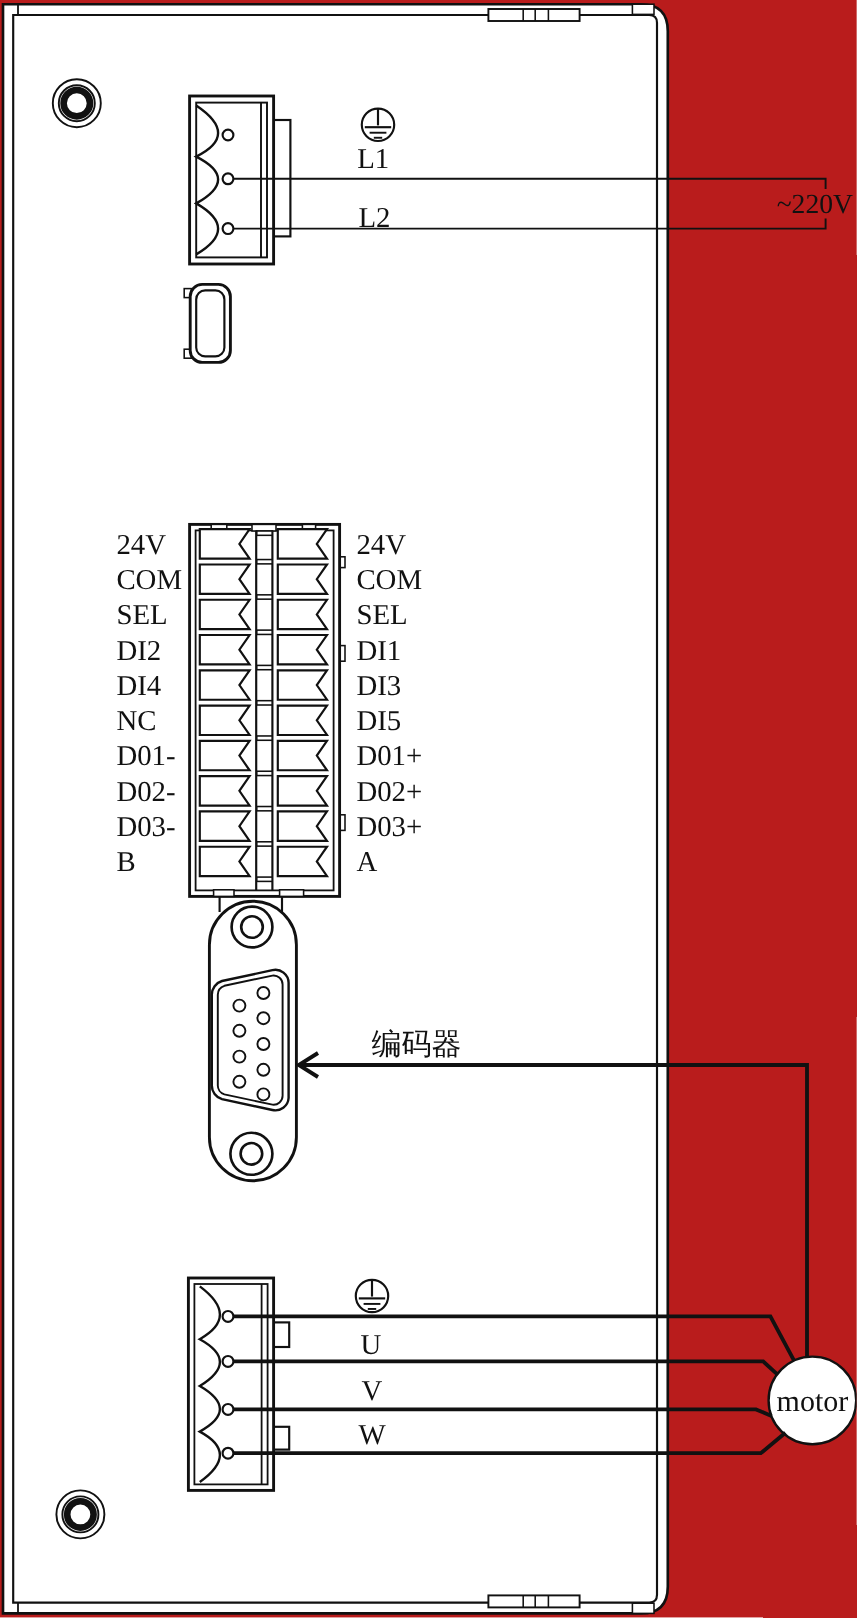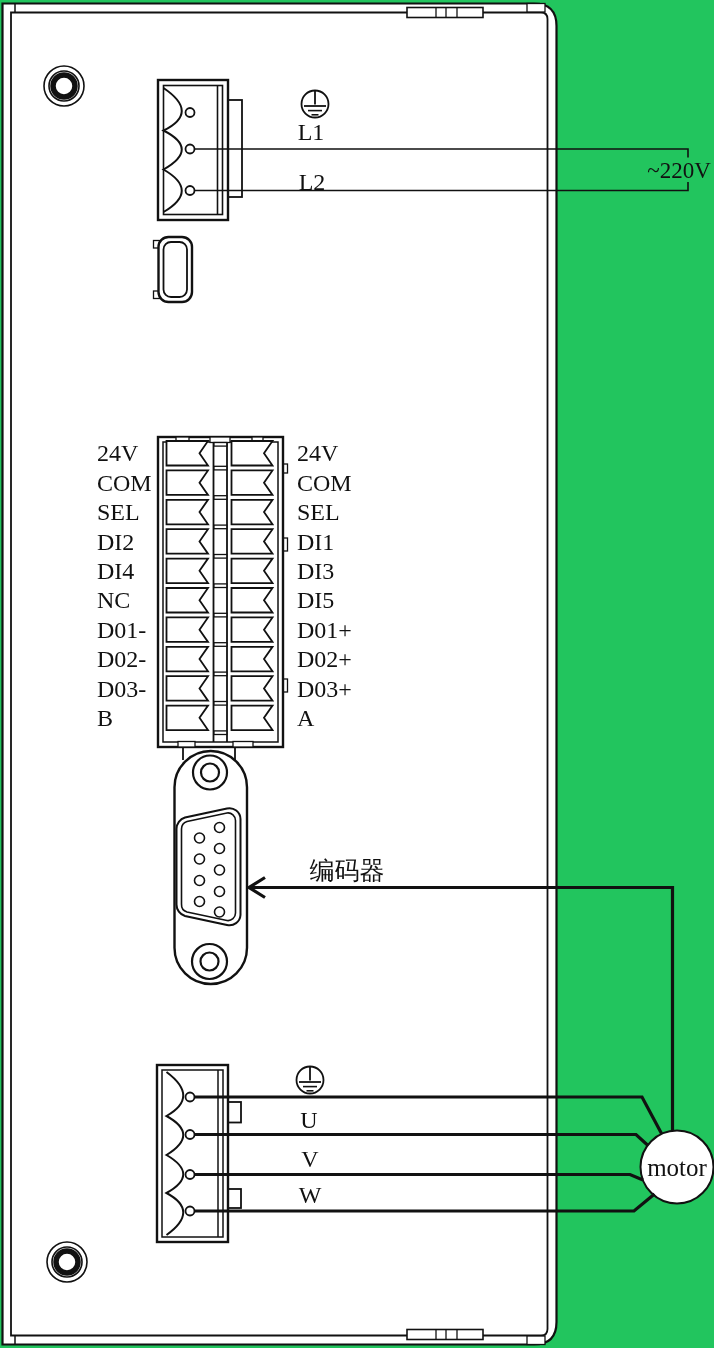--- a/index.html
+++ b/index.html
@@ -1,16 +1,16 @@
 <!DOCTYPE html>
 <html><head>
 <meta charset="utf-8">
 <style>
   html,body{margin:0;padding:0;background:#fff;}
-  .stage{position:relative;width:714px;height:1348px;background:#22c55e;overflow:hidden;}
+  .stage{position:relative;width:714px;height:1348px;background:#b91c1c;overflow:hidden;}
   svg{position:absolute;left:0;top:0;}
   .ln{fill:none;stroke:#111;}
   .fw{fill:#fff;stroke:#111;}
   .w24{stroke-width:2.4;} .w22{stroke-width:2.2;} .w2{stroke-width:2;}
   .w18{stroke-width:1.8;} .w16{stroke-width:1.6;} .w15{stroke-width:1.5;}
   .w13{stroke-width:1.3;} .w55{stroke-width:5.5;}
   .wire{fill:none;stroke:#111;stroke-width:1.6;}
   .pwr{fill:none;stroke:#111;stroke-width:3.2;}
   .cell{fill:#fff;stroke:#111;stroke-width:1.8;stroke-linejoin:miter;}
   .lbl{font-family:"Liberation Serif","DejaVu Serif",serif;font-size:24px;fill:#111;}

